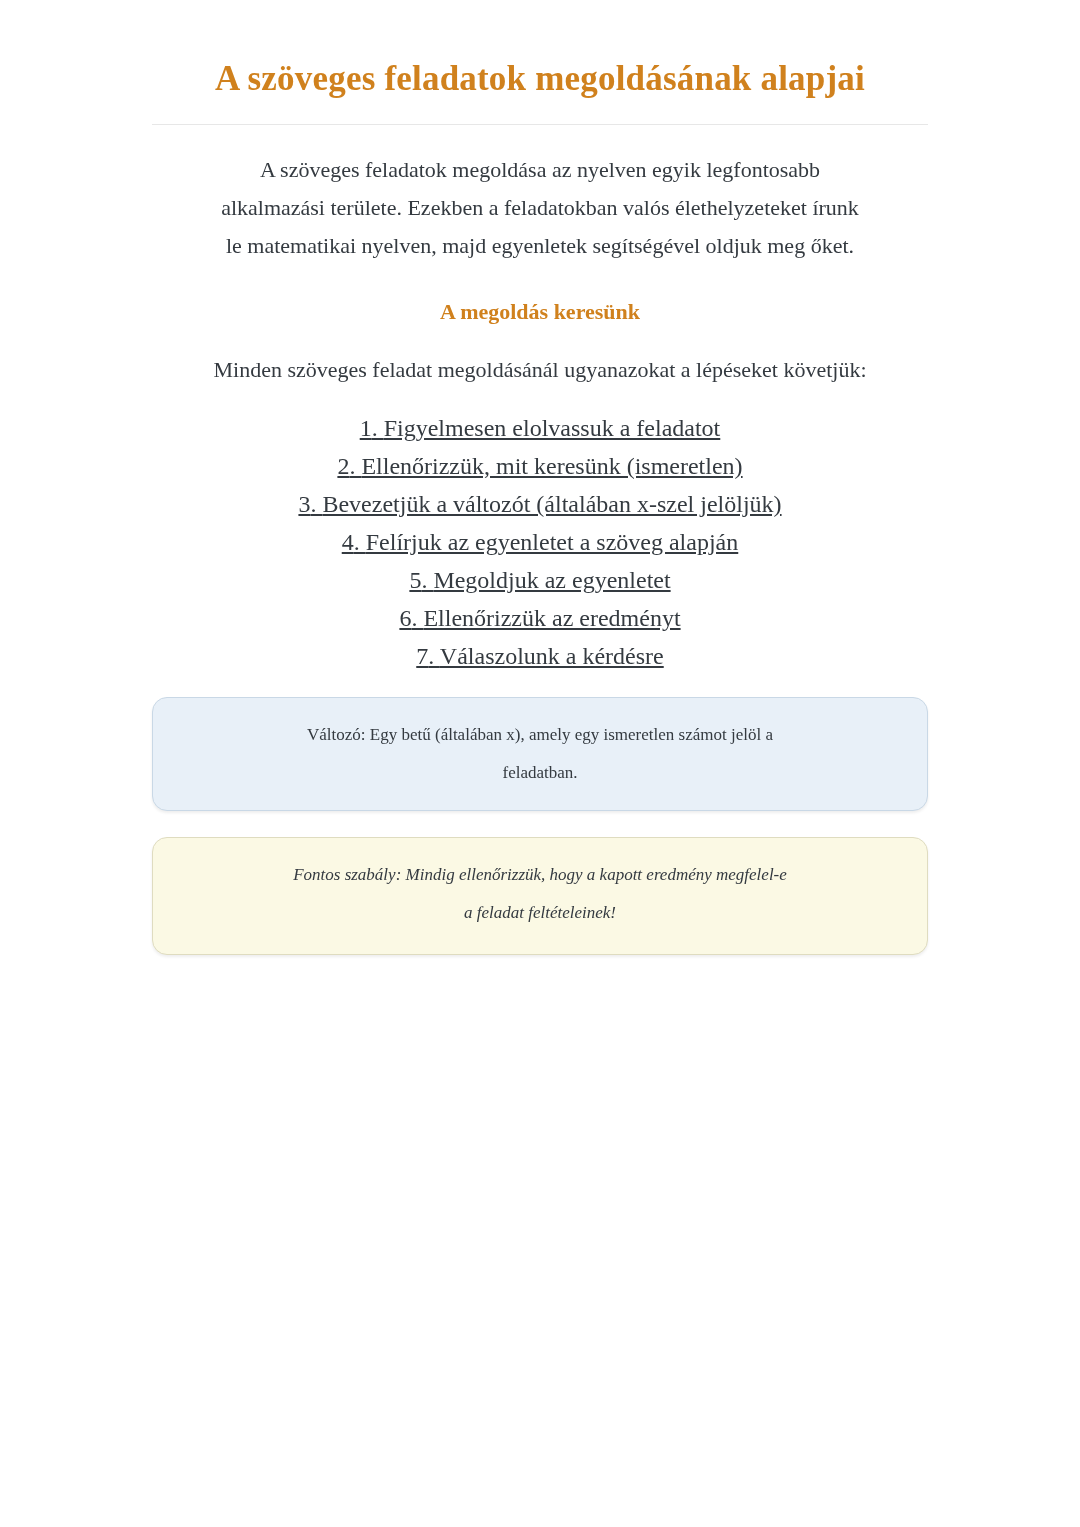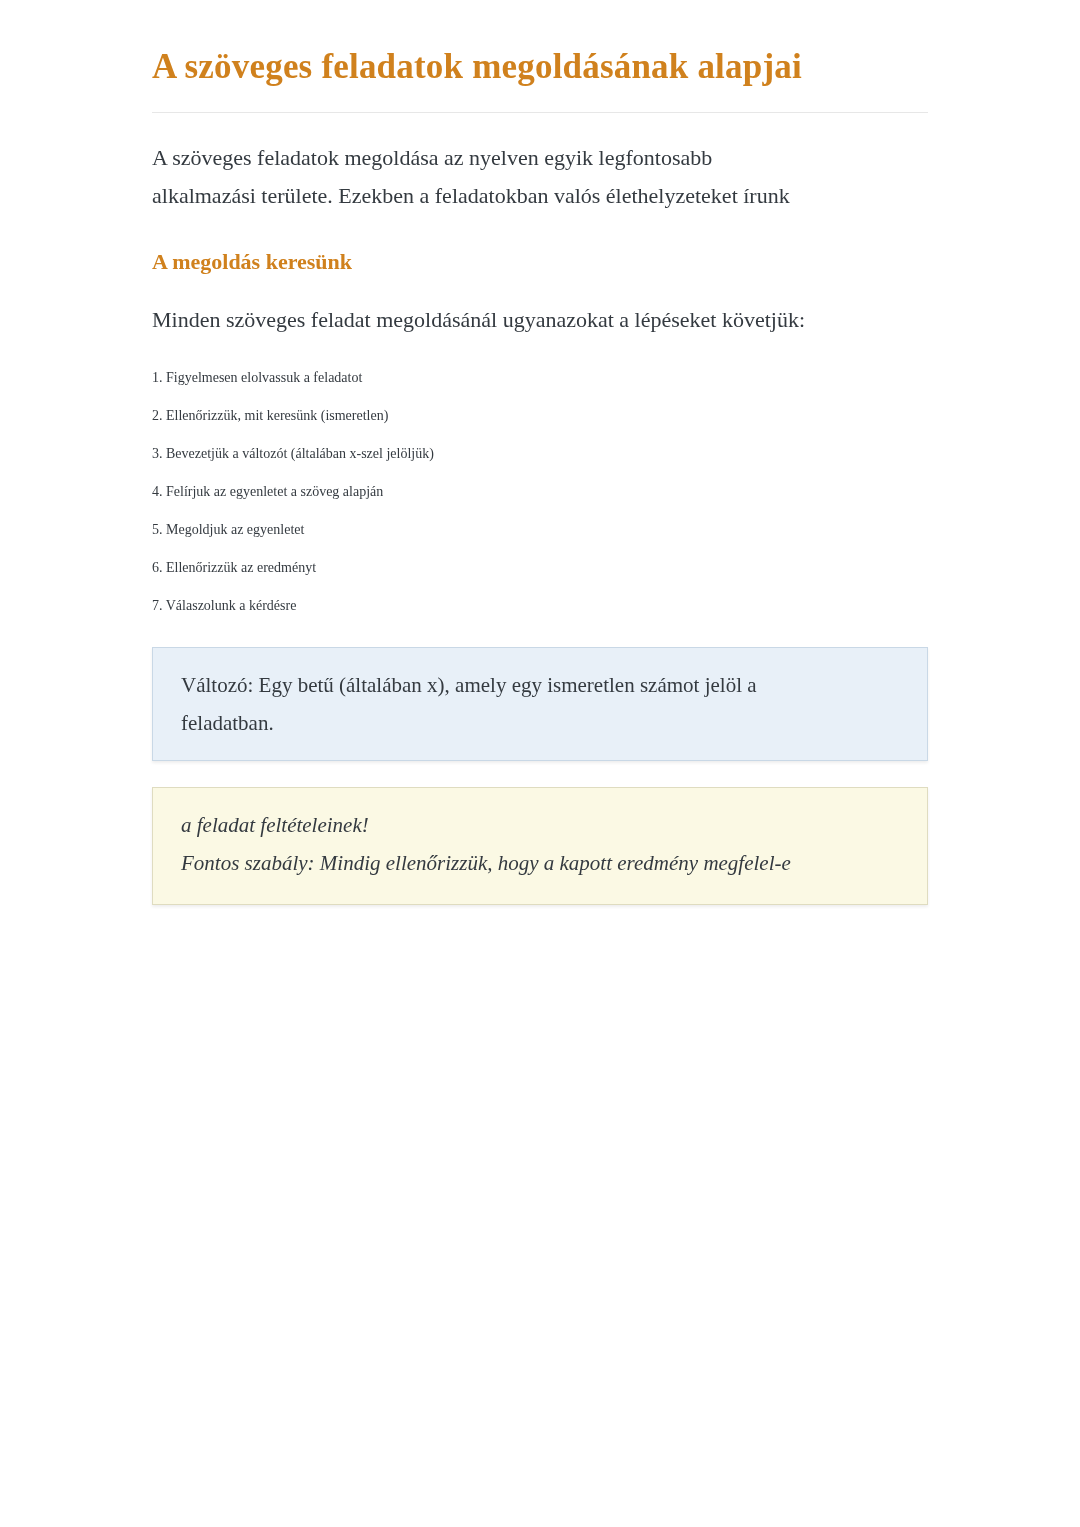--- a/index.html
+++ b/index.html
@@ -19,22 +19,23 @@
   }
   body {
     width: 1080px;
     height: 1527px;
     font-family: "Liberation Serif", "DejaVu Serif", serif;
     color: var(--text);
     overflow: hidden;
   }
   .page {
     width: 776px;
-    margin: 0 auto;
+    margin: 12px auto;
     padding-top: 44px;
+    text-align: center;
   }
   .doc-title {
     margin: 0;
     font-size: 35px;
     font-weight: 700;
     line-height: 46px;
     color: var(--accent);
     letter-spacing: 0.2px;
   }
   .divider {
@@ -55,32 +56,33 @@
     font-weight: 700;
     line-height: 30px;
     color: var(--accent);
   }
   .lead { margin-top: 24px; }
   .steps {
     margin: 20px 0 0 0;
     padding: 0;
     list-style: none;
     counter-reset: step;
-    font-size: 14px;
+    font-size: 24px;
     line-height: 38px;
+    text-decoration: underline;
   }
   .steps li::before {
     counter-increment: step;
     content: counter(step) ". ";
   }
   .callout {
     margin-top: 22px;
     padding: 18px 28px;
-    border-radius: 0;
-    font-size: 21px;
+    border-radius: 15px;
+    font-size: 17px;
     line-height: 38px;
     box-shadow: 0 2px 3px rgba(0,0,0,0.07);
   }
   .callout.info {
     background: var(--info-bg);
     border: 1px solid var(--info-border);
   }
   .callout.rule {
     margin-top: 26px;
     padding-bottom: 22px;
@@ -95,20 +97,21 @@
 
 <main class="page">
 
   <h1 class="doc-title">A szöveges feladatok megoldásának alapjai</h1>
 
   <hr class="divider">
 
   <p class="body-text intro">
     <span class="line">A szöveges feladatok megoldása az nyelven egyik legfontosabb</span>
     <span class="line">alkalmazási területe. Ezekben a feladatokban valós élethelyzeteket írunk</span>
+    <span class="line">le matematikai nyelven, majd egyenletek segítségével oldjuk meg őket.</span>
   </p>
 
   <h2 class="section-heading">A megoldás keresünk</h2>
 
   <p class="body-text lead">Minden szöveges feladat megoldásánál ugyanazokat a lépéseket követjük:</p>
 
   <ol class="steps">
     <li>Figyelmesen elolvassuk a feladatot</li>
     <li>Ellenőrizzük, mit keresünk (ismeretlen)</li>
     <li>Bevezetjük a változót (általában x-szel jelöljük)</li>
@@ -117,17 +120,17 @@
     <li>Ellenőrizzük az eredményt</li>
     <li>Válaszolunk a kérdésre</li>
   </ol>
 
   <div class="callout info">
     <span class="line">Változó: Egy betű (általában x), amely egy ismeretlen számot jelöl a</span>
     <span class="line">feladatban.</span>
   </div>
 
   <div class="callout rule">
+    <span class="line">Fontos szabály: Mindig ellenőrizzük, hogy a kapott eredmény megfelel-e</span>
     <span class="line">a feladat feltételeinek!</span>
-    <span class="line">Fontos szabály: Mindig ellenőrizzük, hogy a kapott eredmény megfelel-e</span>
   </div>
 
 </main>
 
 </body></html>

